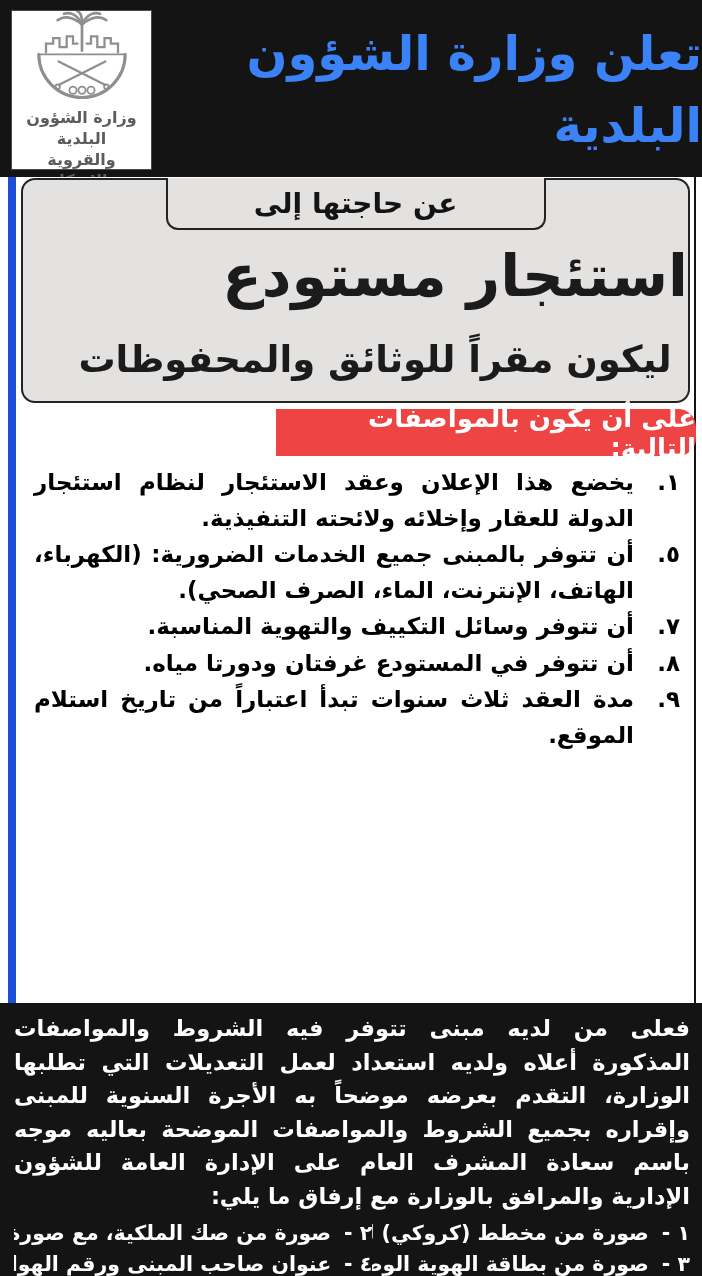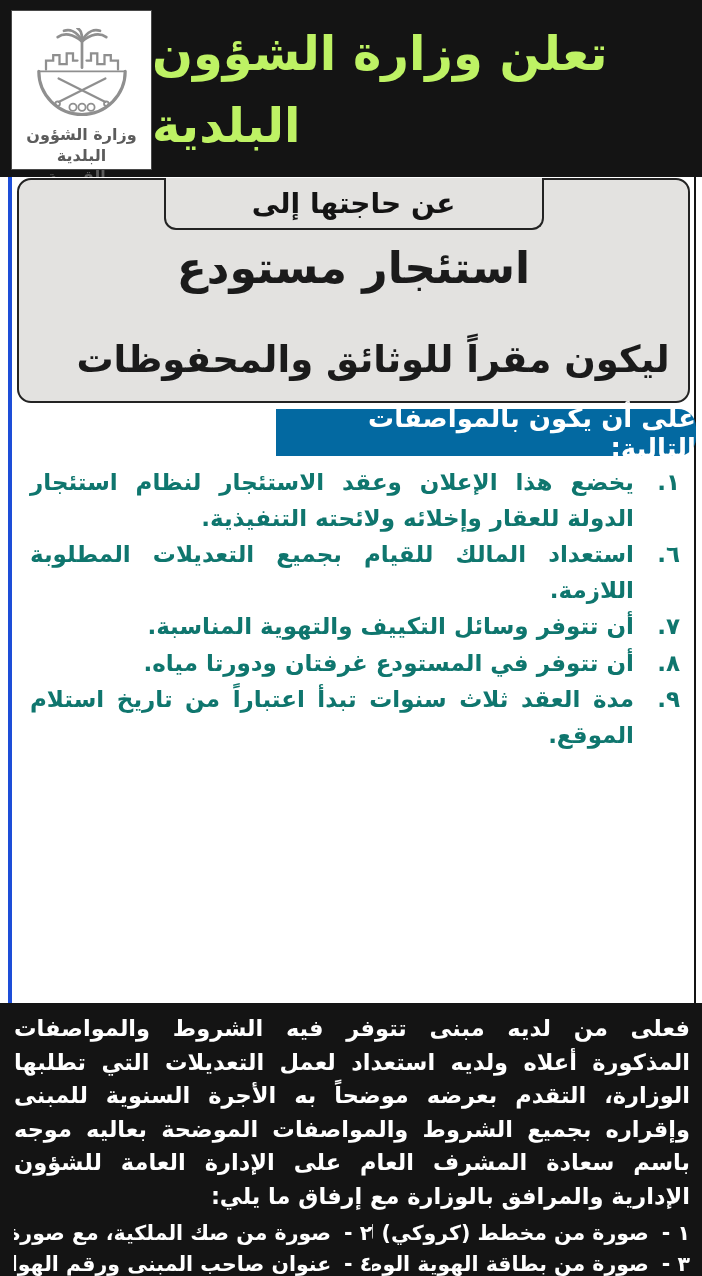--- a/index.html
+++ b/index.html
@@ -2,37 +2,37 @@
 <html lang="ar" dir="rtl"><head>
 <meta charset="utf-8">
 <style>
   * { margin:0; padding:0; box-sizing:border-box; }
   html,body { background:#ffffff; }
   body { font-family:"DejaVu Sans", sans-serif; }
   .page { position:relative; width:702px; height:1276px; margin:0 auto; background:#ffffff; overflow:hidden; direction:rtl; }
 
   
   .header { position:absolute; top:0; left:0; width:702px; height:177px; background:#141414; }
-  .logo-box { position:absolute; top:10px; left:11px; width:141px; height:160px; background:#ffffff; border:1px solid #4a4a4a; text-align:center; padding-top:17px; direction:rtl; }
+  .logo-box { position:absolute; top:10px; left:11px; width:141px; height:160px; background:#ffffff; border:1px solid #4a4a4a; text-align:center; padding-top:0; direction:rtl; }
   .logo-ar { color:#5c5c5c; font-weight:bold; font-size:16px; line-height:21px; }
   .logo-en { color:#8f8f8f; font-size:6.5px; margin-top:2px; direction:ltr; }
-  .header-title { position:absolute; top:0; right:0; left:152px; height:177px; display:flex; flex-direction:column; justify-content:center; text-align:left; color:#bef264; font-weight:bold; font-size:48px; line-height:72px; letter-spacing:0; }
+  .header-title { position:absolute; top:0; right:0; left:152px; height:177px; display:flex; flex-direction:column; justify-content:center; text-align:right; color:#3b82f6; font-weight:bold; font-size:48px; line-height:72px; letter-spacing:0; }
 
   
-  .mid { position:absolute; top:177px; left:8px; width:688px; height:826px; background:#ffffff; border-left:4px solid #1d4ed8; border-right:2px solid #141414; }
+  .mid { position:absolute; top:177px; left:8px; width:688px; height:826px; background:#ffffff; border-left:8px solid #1d4ed8; border-right:2px solid #141414; }
 
   .grey-box { position:absolute; top:1px; left:5px; right:4px; height:225px; background:#e3e2e0; border:2px solid #232323; border-radius:14px; }
   .intro-box { position:absolute; top:-2px; left:50%; transform:translateX(-50%); width:380px; height:52px; background:#e3e2e0; border:2px solid #232323; border-top:none; border-radius:0 0 12px 12px; display:flex; align-items:center; justify-content:center; font-size:28px; font-weight:bold; color:#141414; }
-  .subject { position:absolute; top:62px; width:100%; text-align:center; font-size:44px; font-weight:bold; color:#1b1b1b; }
+  .subject { position:absolute; top:62px; width:100%; text-align:right; font-size:58px; font-weight:bold; color:#1b1b1b; }
   .purpose { position:absolute; top:158px; width:100%; text-align:center; font-size:37px; font-weight:bold; color:#1b1b1b;padding-left:39px; }
 
-  .spec-heading { position:absolute; top:232px; right:-2px; width:420px; height:47px; background:#0369a1; border-radius:0 18px 18px 0; color:#ffffff; font-size:26px; font-weight:bold; display:flex; align-items:center; justify-content:center; }
+  .spec-heading { position:absolute; top:232px; right:-2px; width:420px; height:47px; background:#ef4444; border-radius:0 18px 18px 0; color:#ffffff; font-size:26px; font-weight:bold; display:flex; align-items:center; justify-content:center; }
 
   .spec-list { position:absolute; top:288px; right:14px; left:18px; direction:rtl; }
-  .spec-item { font-size:23px; font-weight:bold; color:#0f766e; line-height:35.5px; text-align:justify; padding-right:46px; text-indent:-46px; margin-bottom:1px; }
+  .spec-item { font-size:23px; font-weight:bold; color:#000000; line-height:35.5px; text-align:justify; padding-right:46px; text-indent:-46px; margin-bottom:1px; }
   .spec-item .num { display:inline-block; width:46px; text-indent:0; }
 
   
   .footer { position:absolute; top:1003px; left:0; width:702px; height:273px; background:#141414; color:#ffffff; direction:rtl; }
   .f-para { margin:9px 12px 0 14px; font-size:22.5px; font-weight:bold; line-height:33.5px; text-align:justify; text-align-last:right; }
   .attach-grid { display:grid; grid-template-columns:47% 53%; margin:5px 12px 0 14px; direction:rtl; }
   .attach-item { font-size:20.5px; font-weight:bold; line-height:31px; white-space:nowrap; overflow:hidden; }
   .attach-item .num { display:inline-block; min-width:34px; }
 </style>
 </head>
@@ -83,21 +83,21 @@
     <div class="grey-box">
       <div class="intro-box">عن حاجتها إلى</div>
       <div class="subject">استئجار مستودع</div>
       <div class="purpose">ليكون مقراً للوثائق والمحفوظات</div>
     </div>
 
     <div class="spec-heading">على أن يكون بالمواصفات التالية:</div>
 
     <div class="spec-list" id="spec-list">
         <div class="spec-item"><span class="num">١.</span><span>يخضع هذا الإعلان وعقد الاستئجار لنظام استئجار الدولة للعقار وإخلائه ولائحته التنفيذية.</span></div>
-        <div class="spec-item"><span class="num">٦.</span><span>استعداد المالك للقيام بجميع التعديلات المطلوبة اللازمة.</span></div>
+        <div class="spec-item"><span class="num">٥.</span><span>أن تتوفر بالمبنى جميع الخدمات الضرورية: (الكهرباء، الهاتف، الإنترنت، الماء، الصرف الصحي).</span></div>
         <div class="spec-item"><span class="num">٧.</span><span>أن تتوفر وسائل التكييف والتهوية المناسبة.</span></div>
         <div class="spec-item"><span class="num">٨.</span><span>أن تتوفر في المستودع غرفتان ودورتا مياه.</span></div>
         <div class="spec-item"><span class="num">٩.</span><span>مدة العقد ثلاث سنوات تبدأ اعتباراً من تاريخ استلام الموقع.</span></div>
       </div>
   </div>
 
   <div class="footer">
     <div class="f-para">فعلى من لديه مبنى تتوفر فيه الشروط والمواصفات المذكورة أعلاه ولديه استعداد لعمل التعديلات التي تطلبها الوزارة، التقدم بعرضه موضحاً به الأجرة السنوية للمبنى وإقراره بجميع الشروط والمواصفات الموضحة بعاليه موجه باسم سعادة المشرف العام على الإدارة العامة للشؤون الإدارية والمرافق بالوزارة مع إرفاق ما يلي:</div>
     <div class="attach-grid" id="attach-grid">
         <div class="attach-item"><span class="num">١ -</span><span> صورة من مخطط (كروكي) للموقع.</span></div>

